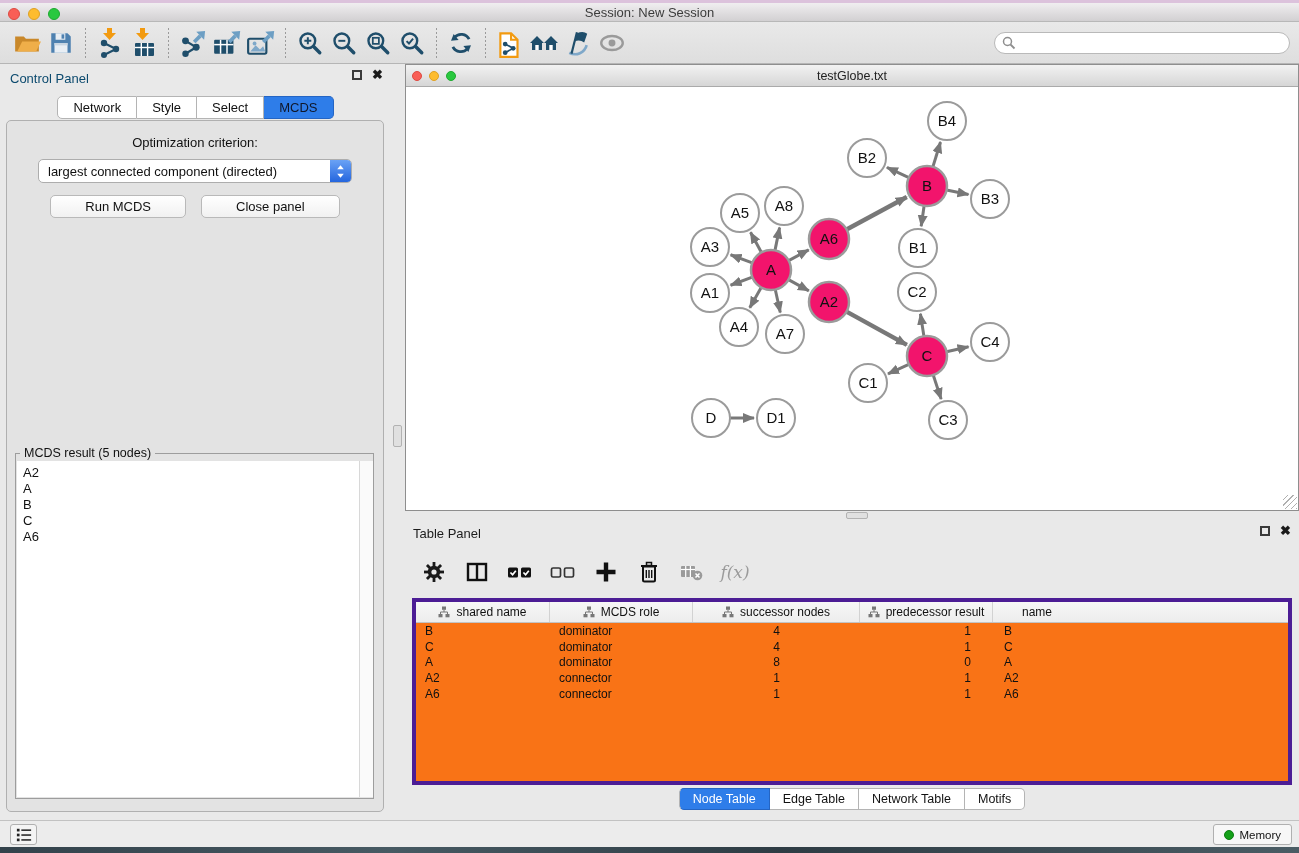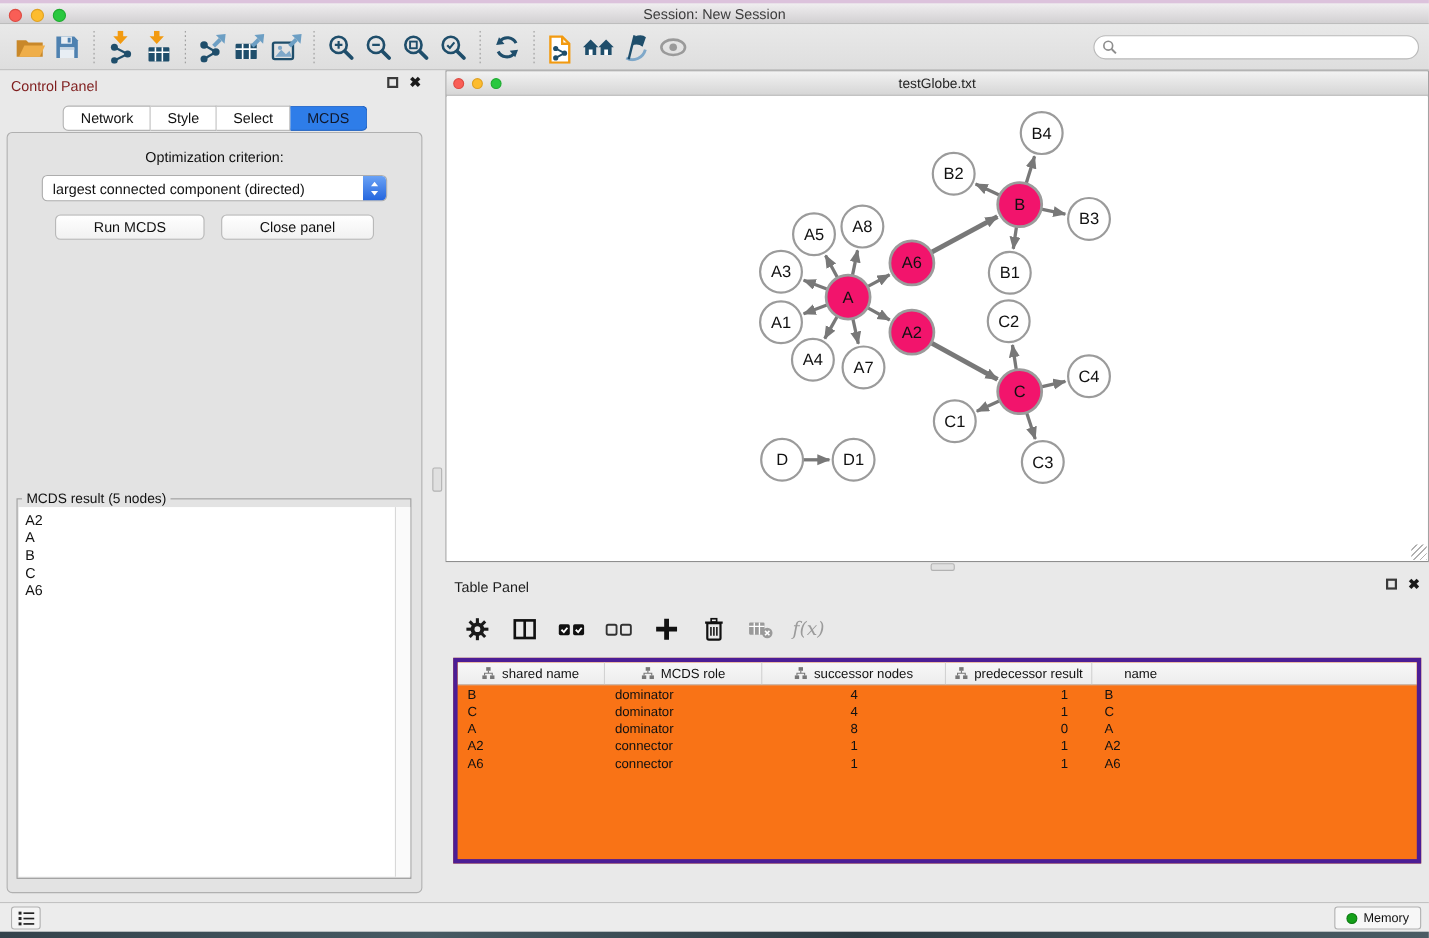--- a/index.html
+++ b/index.html
@@ -26,21 +26,21 @@
   .tsep { width:1px; height:30px; margin:0 7px;
     background-image:linear-gradient(#9a9a9a 50%, transparent 50%); background-size:1px 4px; }
   .search-wrap { margin-left:auto; margin-right:9px; position:relative; }
   .search-wrap input { width:296px; height:22px; border:1px solid #b9b9b9; border-radius:12px;
     padding:0 8px 0 26px; font-size:12px; background:#fff; outline:none; }
   .search-glyph { position:absolute; left:8px; top:4px; }
 
   
   .control-panel { position:absolute; left:0; top:64px; width:391px; height:756px; background:#e9e9e9; }
   .panel-head { position:absolute; left:0; top:0; width:100%; height:26px; }
-  .panel-head .ptitle { position:absolute; left:10px; top:7px; font-size:13px; color:#7f1d1d; }
+  .panel-head .ptitle { position:absolute; left:10px; top:7px; font-size:13px; color:#0c4a6e; }
   .panel-btns { position:absolute; right:8px; top:6px; display:flex; gap:10px; align-items:center; }
   .float-btn { width:10px; height:10px; border:2px solid #3a3a3a; display:inline-block; }
   .close-btn { font-size:13px; font-weight:bold; color:#1a1a1a; line-height:10px; }
 
   .seg-tabs { position:absolute; left:0; right:0; top:32px; display:flex; justify-content:center; }
   .seg { height:23px; line-height:21px; padding:0 15px; font-size:13px; color:#111;
     background:#fff; border:1px solid #b4b4b4; border-left:none; cursor:default; }
   .seg:first-child { border-left:1px solid #b4b4b4; border-radius:5px 0 0 5px;padding-left:15px; }
   .seg:last-child { border-radius:0 5px 5px 0; }
   .seg-active { background:#2e7de9; color:#0f172a; border-color:#2465c4; }
@@ -599,20 +599,26 @@
           <div class="td c1">A6</div>
           <div class="td c2">connector</div>
           <div class="td c3">1</div>
           <div class="td c4">1</div>
           <div class="td c5">A6</div>
           <div class="td"></div>
         </div>
       </div>
   </div>
 
+  <div class="bottom-tabs">
+      <div class="btab btab-active">Node Table</div>
+      <div class="btab">Edge Table</div>
+      <div class="btab">Network Table</div>
+      <div class="btab">Motifs</div>
+    </div>
 </div>
 
 <div class="statusbar">
   <span class="status-left-btn">
     <svg width="18" height="16" viewBox="0 0 20 18">
       <g fill="#222">
         <rect x="2" y="2" width="3" height="3"></rect>
           <rect x="7" y="2.7" width="11" height="1.7"></rect>
         <rect x="2" y="7.5" width="3" height="3"></rect>
           <rect x="7" y="8.2" width="11" height="1.7"></rect>

